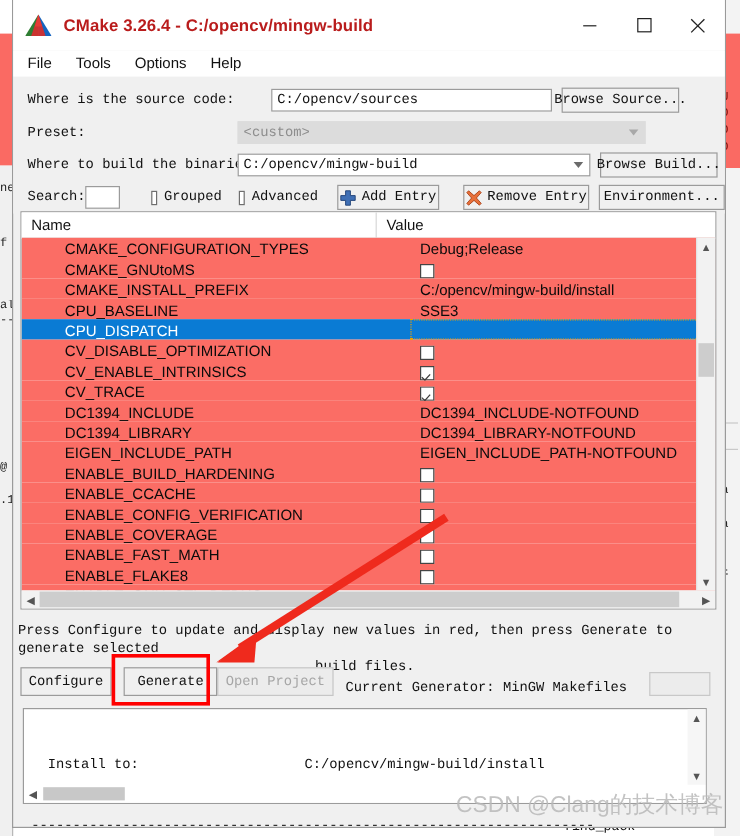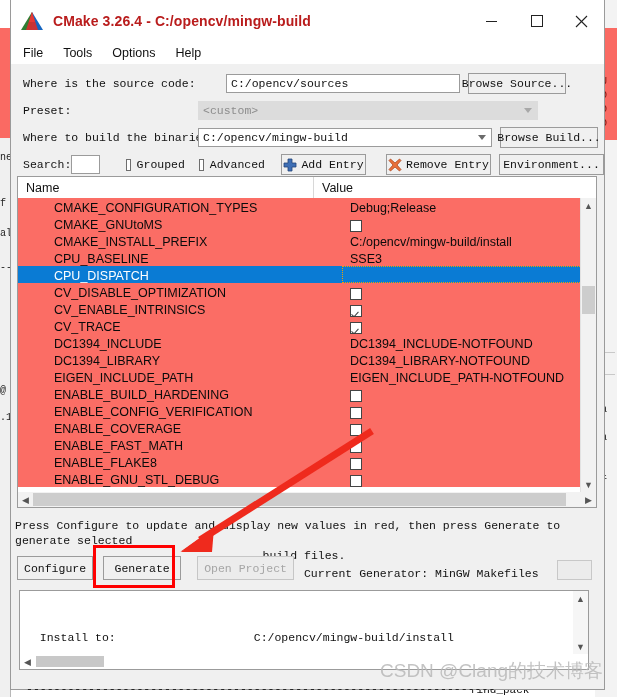--- a/index.html
+++ b/index.html
@@ -253,21 +253,21 @@
 </head>
 <body>
 
 <div id="root">
 
   <div class="bg-layer">
     <div class="bg-left-red"></div>
     <div class="bg-left-gray"></div>
     <div class="bg-left-txt" style="top:152px">ne</div>
     <div class="bg-left-txt" style="top:198px">f</div>
-    <div class="bg-left-txt" style="top:228px">al</div>
+    <div class="bg-left-txt" style="top:250px">al</div>
     <div class="bg-left-txt" style="top:262px">--</div>
     <div class="bg-left-txt" style="top:385px">@</div>
     <div class="bg-left-txt" style="top:412px">.1</div>
 
     <div class="bg-right-panel"></div>
     <div class="bg-right-red"></div>
     <div class="bg-right-txt" style="top:62px;color:#7a0f0a">C</div>
     <div class="bg-right-txt" style="top:76px;color:#7a0f0a">BU</div>
     <div class="bg-right-txt" style="top:90px;color:#7a0f0a">CO</div>
     <div class="bg-right-txt" style="top:104px;color:#7a0f0a">CO</div>
@@ -435,20 +435,26 @@
             <div class="tc-name">EIGEN_INCLUDE_PATH</div>
             <div class="tc-value">EIGEN_INCLUDE_PATH-NOTFOUND</div>
           </div>
           <div class="trow">
             <div class="tc-name">ENABLE_BUILD_HARDENING</div>
             <div class="tc-value">
               <span class="vcbx"></span>
             </div>
           </div>
           <div class="trow">
+            <div class="tc-name">ENABLE_CCACHE</div>
+            <div class="tc-value">
+              <span class="vcbx"></span>
+            </div>
+          </div>
+          <div class="trow">
             <div class="tc-name">ENABLE_CONFIG_VERIFICATION</div>
             <div class="tc-value">
               <span class="vcbx"></span>
             </div>
           </div>
           <div class="trow">
             <div class="tc-name">ENABLE_COVERAGE</div>
             <div class="tc-value">
               <span class="vcbx"></span>
             </div>
@@ -494,21 +500,21 @@
     <div class="actionbar" style="left:6px;top:556px">
       <div class="btn" style="width:78px;height:24px">
         <span>Configure</span>
       </div>
       <div class="genwrap" style="margin-left:10px">
         <div class="btn" style="width:78px;height:24px">
           <span>Generate</span>
         </div>
         <div class="gen-highlight"></div>
       </div>
-      <div class="btn disabled" style="margin-left:16px;width:108px;height:24px">
+      <div class="btn disabled" style="margin-left:0;width:108px;height:24px">
         <span>Open Project</span>
       </div>
       <span class="curgen">Current Generator: MinGW Makefiles</span>
       <div class="genfield"></div>
     </div>
 
     <div class="logbox" style="left:8px;top:590px;width:570px;height:80px">
       <div class="logtext">
         <div>  Install to:                    C:/opencv/mingw-build/install</div>
         <div>--------------------------------------------------------------------</div>

